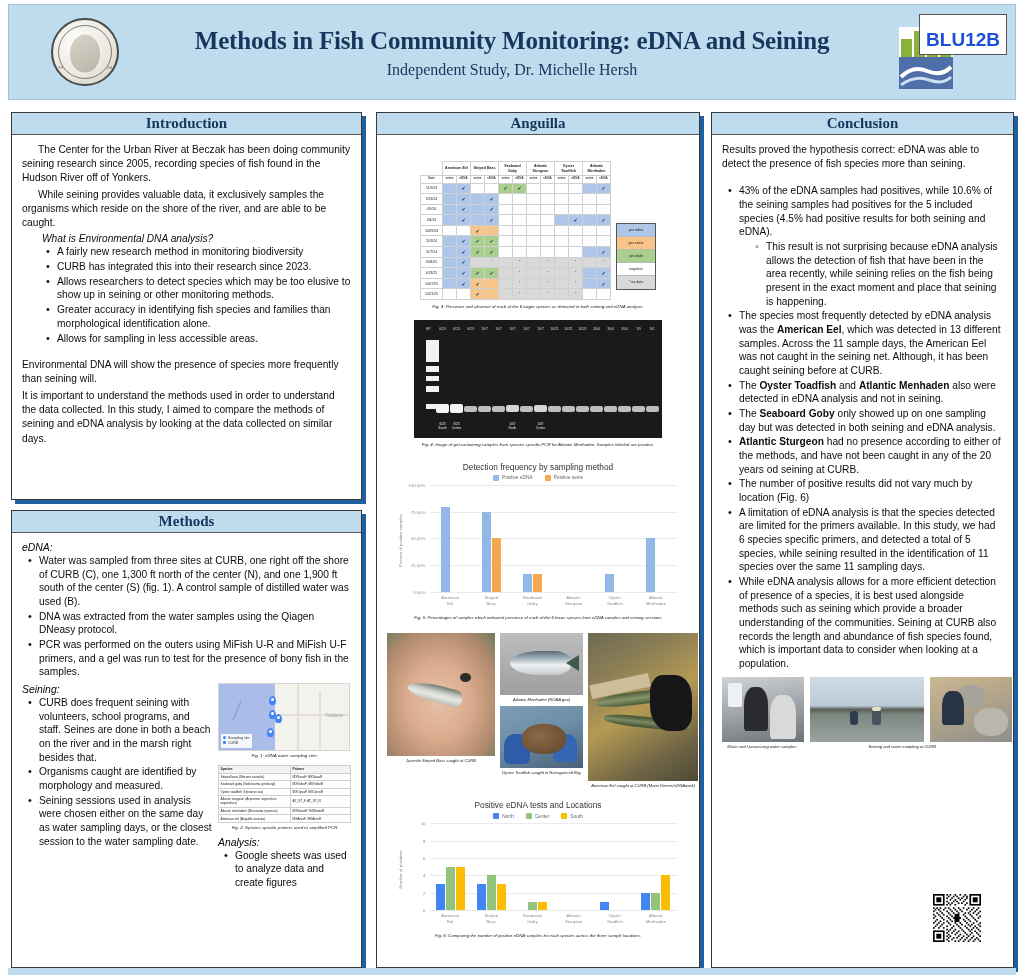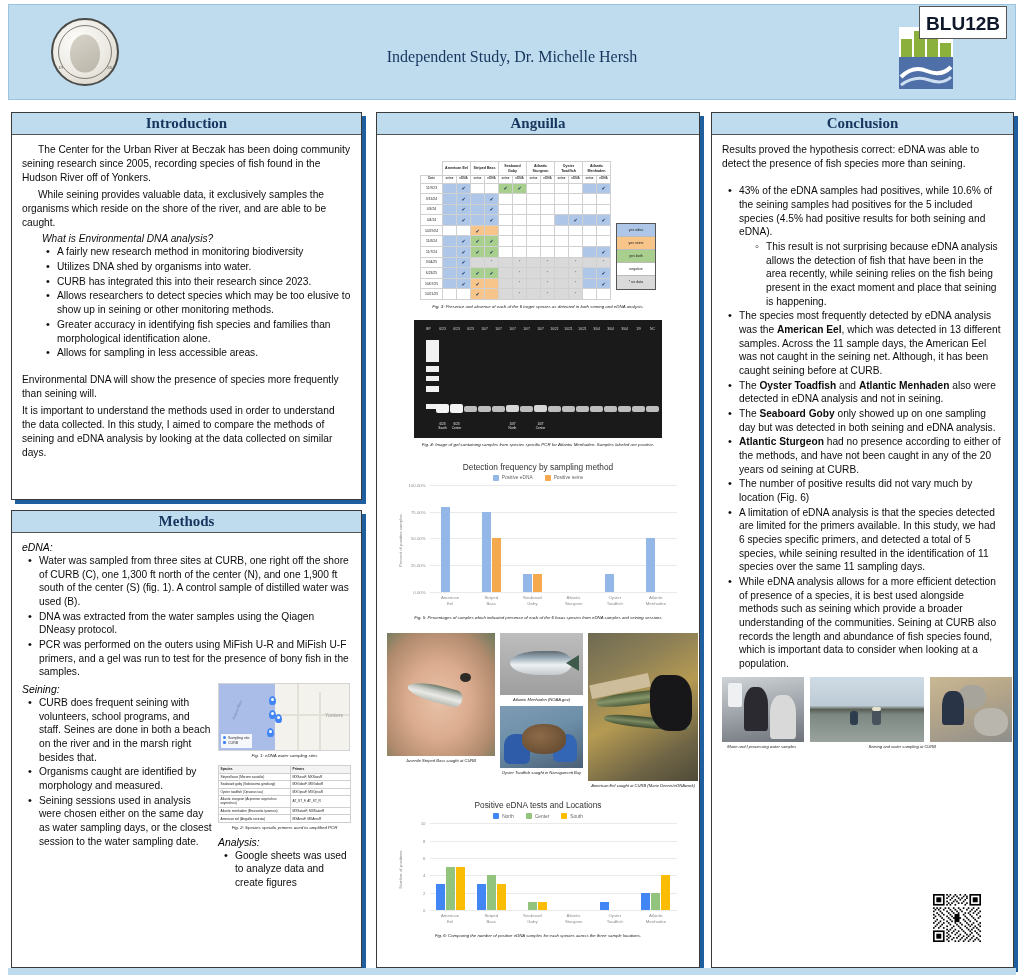--- a/index.html
+++ b/index.html
@@ -65,25 +65,25 @@
   .curb-logo {
     position: absolute; right: 62px; top: 22px; width: 54px; height: 62px;
     background: #ffffff;
   }
   .curb-logo .bar { position: absolute; bottom: 28px; width: 11px; background: #8cb03c; }
   .curb-wave {
     position: absolute; left: 0; bottom: 0; width: 54px; height: 32px;
     background: #4f6fa8;
   }
   .badge-blu {
-    position: absolute; right: 8px; top: 1px;
+    position: absolute; right: 8px; top: 9px;
     background: #ffffff; border: 1px solid #555;
-    padding: 6px 6px 3px 6px;
+    padding: 14px 6px 3px 6px;
     font-family: "Liberation Sans", sans-serif;
-    font-weight: bold; font-size: 19px; color: #0f172a;
+    font-weight: bold; font-size: 19px; color: #1d4ed8;
     letter-spacing: 0px;
   }
 
   
   .panel {
     position: absolute;
     background: #ffffff;
     border: 1px solid #3a3a3a;
     box-shadow: 4px 4px 0 0 #1f5fa0;
   }
@@ -347,20 +347,21 @@
 
 <div class="header">
   <div class="seal">
     <div class="seal-face"></div>
     <div class="seal-yr">
       <span>19</span>
       <span>26</span>
     </div>
   </div>
   <div class="header-inner">
+    <div class="poster-title">Methods in Fish Community Monitoring: eDNA and Seining</div>
     <div class="poster-sub">Independent Study, Dr. Michelle Hersh</div>
   </div>
   <div class="curb-logo">
     <div class="bar" style="left:2px;height:22px;"></div>
     <div class="bar" style="left:15px;height:30px;"></div>
     <div class="bar" style="left:28px;height:25px;"></div>
     <div class="bar" style="left:41px;height:18px;"></div>
     <div class="curb-wave">
       <svg width="54" height="32" viewBox="0 0 54 32">
         <path d="M2 20 Q14 8 28 14 Q42 20 52 10" stroke="#ffffff" stroke-width="4" fill="none"></path>
@@ -374,21 +375,20 @@
 <div class="panel" id="panel-intro">
   <div class="panel-head">
     <span>Introduction</span>
   </div>
   <div class="panel-body">
     <div class="p indent">The Center for the Urban River at Beczak has been doing community seining research since 2005, recording species of fish found in the Hudson River off of Yonkers.</div>
     <div class="p indent">While seining provides valuable data, it exclusively samples the organisms which reside on the shore of the river, and are able to be caught.</div>
     <div class="sub-ital">What is Environmental DNA analysis?</div>
     <ul class="bl ind">
       <li> A fairly new research method in monitoring biodiversity</li>
-      <li>Utilizes DNA shed by organisms into water.</li>
       <li>CURB has integrated this into their research since 2023.</li>
       <li>Allows researchers to detect species which may be too elusive to show up in seining or other monitoring methods.</li>
       <li>Greater accuracy in identifying fish species and families than morphological identification alone.</li>
       <li>Allows for sampling in less accessible areas.</li>
     </ul>
     <div style="height:12px;"></div>
     <div class="p">Environmental DNA will show the presence of species more frequently than seining will.</div>
     <div class="p">It is important to understand the methods used in order to understand the data collected. In this study, I aimed to compare the methods of seining and eDNA analysis by looking at the data collected on similar days.</div>
   </div>
 </div>

